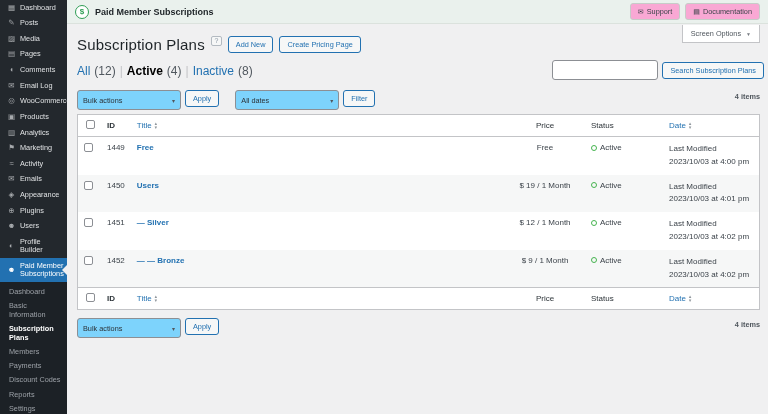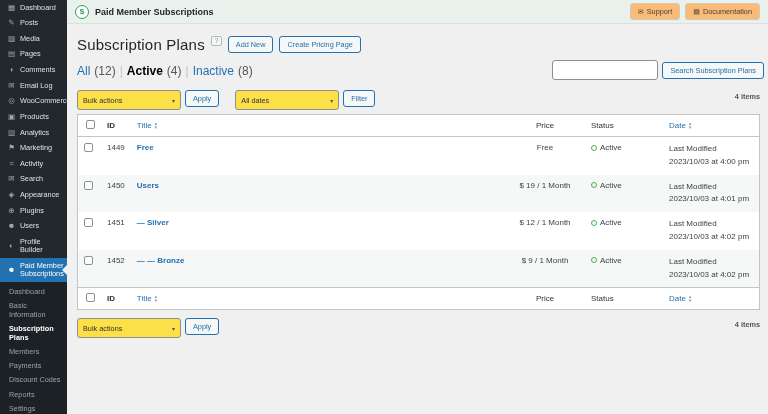--- a/index.html
+++ b/index.html
@@ -21,21 +21,21 @@
   .submenu-item.current { color:#fff; font-weight:bold; }
 
   
   .main { flex:1; position:relative; background:#f0f0f1; }
   .topbar { height:24px; background:#eaf1ed; border-bottom:1px solid #dbe2dd; display:flex; align-items:center; gap:6px; padding:0 8px; }
   .logo-badge { width:14px; height:14px; min-width:14px; border-radius:50%; border:1.6px solid #2f9e55; color:#2f9e55;
                 background:#fff; font-size:8px; font-weight:bold; display:flex; align-items:center; justify-content:center; }
   .topbar-title { font-size:9px; font-weight:bold; color:#1d2327; }
   .topbar-actions { margin-left:auto; display:flex; gap:5px; align-items:center; }
   .tb-btn { display:flex; align-items:center; gap:3px; font-size:7.3px; padding:3px 7px; border-radius:3px;
-            border:1px solid #c6ccc8; background:#fdba74; color:#3c434a; cursor:pointer; }
+            border:1px solid #c6ccc8; background:#f9a8d4; color:#3c434a; cursor:pointer; }
   .tb-btn .bi { font-size:7px; }
   .tb-btn.pro { background:#15823f; border-color:#126f36; color:#fff; font-weight:bold; }
 
   .screen-options { position:absolute; top:25px; right:8px; background:#fff; border:1px solid #c3c4c7; border-top:none;
                     font-size:7.3px; color:#50575e; padding:4px 8px; display:flex; gap:5px; align-items:center; cursor:pointer; }
   .so-arrow { font-size:5px; color:#787c82; }
 
   .content { padding:0 8px 0 10px; }
   .title-row { display:flex; align-items:center; gap:6px; margin-top:10px; height:20px; }
   h1.page-title { font-size:15px; font-weight:400; color:#1d2327; letter-spacing:0.2px; }
@@ -46,21 +46,21 @@
   .filters-row { margin-top:10px; font-size:12px; color:#646970; display:flex; gap:4px; align-items:center; }
   .filter-link { color:#2271b1; cursor:pointer; }
   .filter-link.current { color:#000; font-weight:bold; }
   .fcount { color:#50575e; }
   .fsep { color:#c3c4c7; }
 
   .search-box { position:absolute; top:60px; right:4px; display:flex; gap:4px; align-items:center; }
   .search-input { width:106px; height:20px; border:1px solid #8c8f94; border-radius:3px; background:#fff; font-size:8px; padding:0 4px; outline:none; }
 
   .tablenav { display:flex; align-items:flex-start; gap:4px; margin-top:12px; }
-  .wp-select { height:20px; min-width:104px; border:1px solid #8c8f94; border-radius:3px; background:#fde047; font-size:7.3px;
+  .wp-select { height:20px; min-width:104px; border:1px solid #8c8f94; border-radius:3px; background:#7dd3fc; font-size:7.3px;
                color:#2c3338; display:flex; align-items:center; justify-content:space-between; padding:0 5px; cursor:pointer; }
   .sel-arrow { font-size:6px; color:#50575e; margin-left:6px; }
   .gap8 { width:8px; }
   .count-right { margin-left:auto; font-size:7.3px; color:#50575e; padding-top:2px;font-weight:bold; }
 
   .table-wrap { margin-top:4px; background:#fff; border:1px solid #c3c4c7; }
   table.plans { width:100%; border-collapse:collapse; font-size:8px; }
   .plans th { text-align:left; font-weight:normal; color:#2c3338; padding:5px 6px; }
   .plans thead th { border-bottom:1px solid #c3c4c7; }
   .plans tfoot th { border-top:1px solid #c3c4c7; }
@@ -129,21 +129,21 @@
       <span class="mi-icon">⚑</span>
       <span>Marketing</span>
     </div>
     <div class="sep"></div>
     <div class="menu-item">
       <span class="mi-icon">≈</span>
       <span>Activity</span>
     </div>
     <div class="menu-item">
       <span class="mi-icon">✉</span>
-      <span>Search</span>
+      <span>Emails</span>
     </div>
     <div class="sep"></div>
     <div class="menu-item">
       <span class="mi-icon">◈</span>
       <span>Appearance</span>
     </div>
     <div class="menu-item">
       <span class="mi-icon">⊕</span>
       <span>Plugins</span>
     </div>
@@ -184,20 +184,24 @@
           <span class="bi">✉</span>
           <span>Support</span>
         </button>
         <button class="tb-btn">
           <span class="bi">▤</span>
           <span>Documentation</span>
         </button>
       </div>
     </header>
 
+    <div class="screen-options">
+      <span>Screen Options</span>
+      <span class="so-arrow">▼</span>
+    </div>
 
     <div class="search-box">
       <input class="search-input" type="text" style="">
       <button class="btn-secondary">Search Subscription Plans</button>
     </div>
 
     <div class="content">
 
       <div class="title-row">
         <h1 class="page-title">Subscription Plans</h1>

